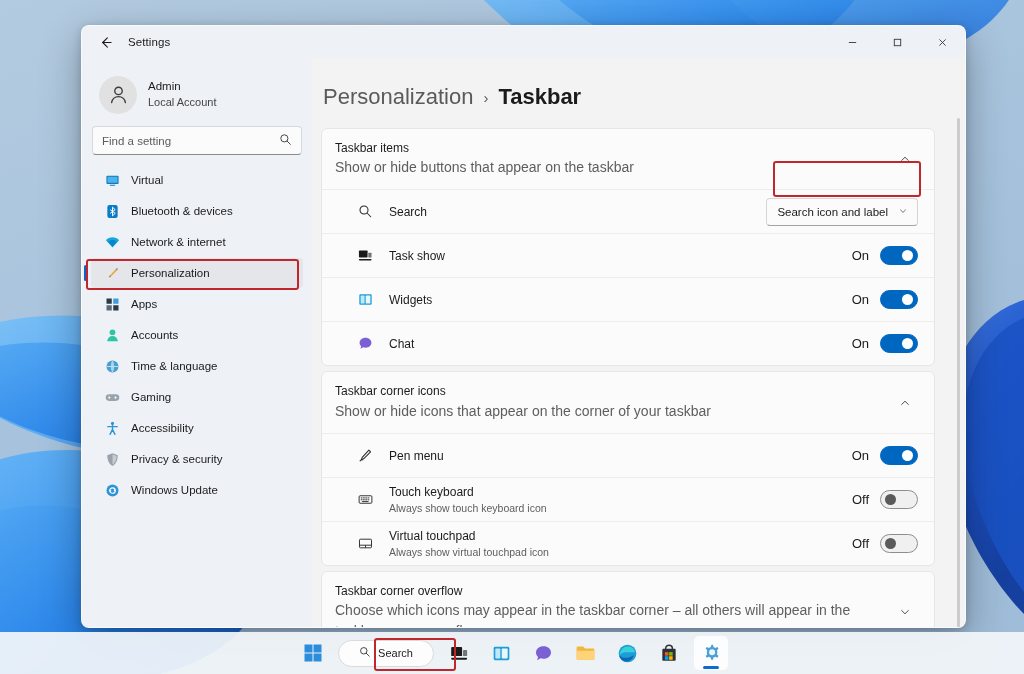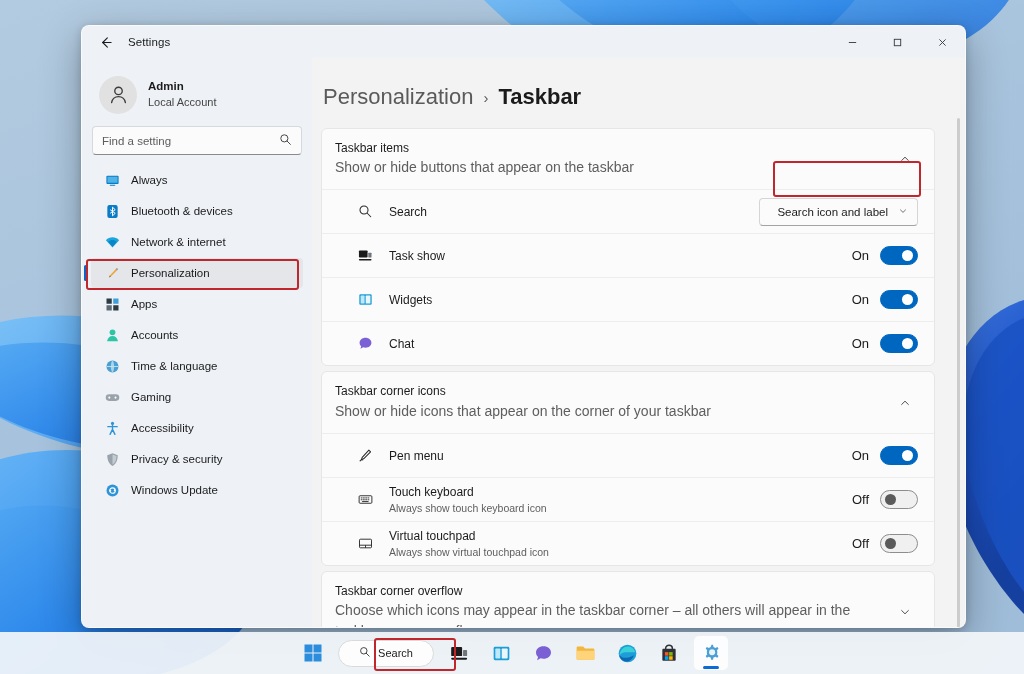--- a/index.html
+++ b/index.html
@@ -78,21 +78,21 @@
     padding: 11px 0 0 8px;
     height: 62px;
   }
   .avatar {
     width: 38px; height: 38px; border-radius: 50%;
     background: #e1e1e1;
     display: flex; align-items: center; justify-content: center;
     color: #3b3b3b;
     flex: none;
   }
-  .acct-name { font-size: 11.5px; font-weight: bold; color: #1b1b1b; line-height: 1.35; }
+  .acct-name { font-size: 11.5px; font-weight: normal; color: #1b1b1b; line-height: 1.35; }
   .acct-sub  { font-size: 11px; color: #444; line-height: 1.35; }
 
   #search-box {
     margin: 6px 1px 10px 1px;
     height: 29px;
     background: #fbfbfb;
     border: 1px solid #d6d9dc;
     border-bottom: 1px solid #8a8a8a;
     border-radius: 4px;
     display: flex; align-items: center;
@@ -206,21 +206,21 @@
   .toggle.off .knob { background: #5a5a5a; left: 4px; }
 
   .dropdown {
     min-width: 141px;
     height: 28px;
     background: #fbfbfb;
     border: 1px solid #d5d5d5;
     border-bottom-color: #a3a3a3;
     border-radius: 4px;
     display: flex; align-items: center;
-    padding: 0 9px 0 17px;
+    padding: 0 9px 0 10px;
     gap: 10px;
     font-size: 11.5px;
     color: #1b1b1b;
   }
   .dropdown .dd-val { flex: 1; white-space: nowrap; }
 
   
   #scrollbar {
     position: absolute;
     right: 5px; top: 60px;
@@ -373,21 +373,21 @@
       <div id="nav">
 
         <div class="nav-item">
           <span class="nav-ico">
             <svg width="15" height="15" viewBox="0 0 16 16">
                 <rect x="1.5" y="3" width="13" height="8.6" rx="1" fill="#0a7bc4"></rect>
                 <rect x="2.6" y="4" width="10.8" height="6.4" fill="#4fb3e8"></rect>
                 <rect x="5" y="12.4" width="6" height="1.1" rx="0.5" fill="#0a7bc4"></rect>
               </svg>
           </span>
-          <span class="nav-label">Always</span>
+          <span class="nav-label">Virtual</span>
         </div>
 
         <div class="nav-item">
           <span class="nav-ico">
             <svg width="15" height="15" viewBox="0 0 16 16">
                 <rect x="2.5" y="1" width="11" height="14" rx="2.2" fill="#0a7bc4"></rect>
                 <path d="M8 3.4 L8 12.6 M8 3.4 L10.9 6.1 L5.5 9.9 M8 12.6 L10.9 9.9 L5.5 6.1" stroke="#fff" stroke-width="1.05" fill="none" stroke-linejoin="round"></path>
               </svg>
           </span>
           <span class="nav-label">Bluetooth &amp; devices</span>

